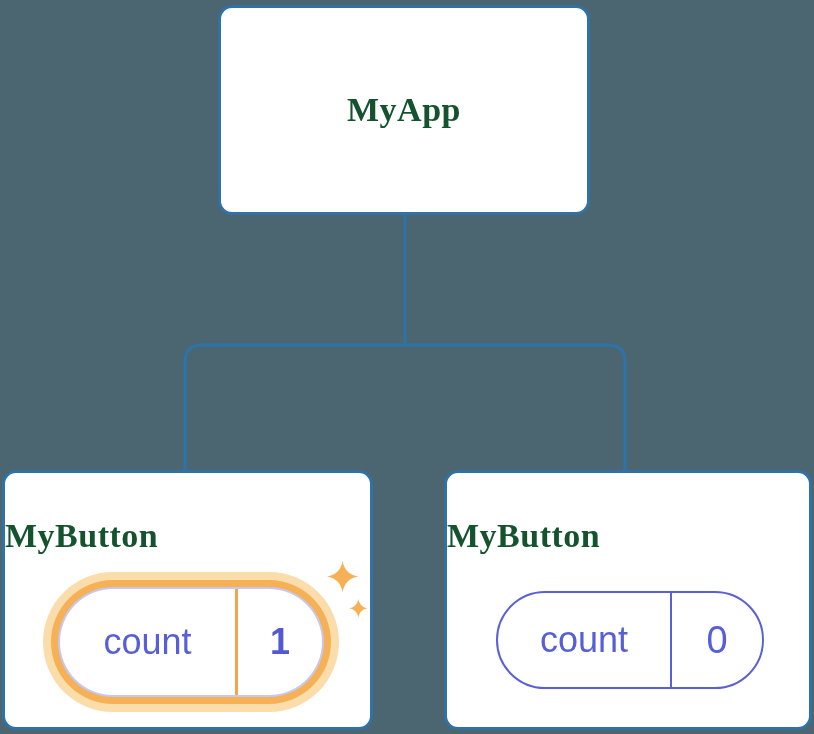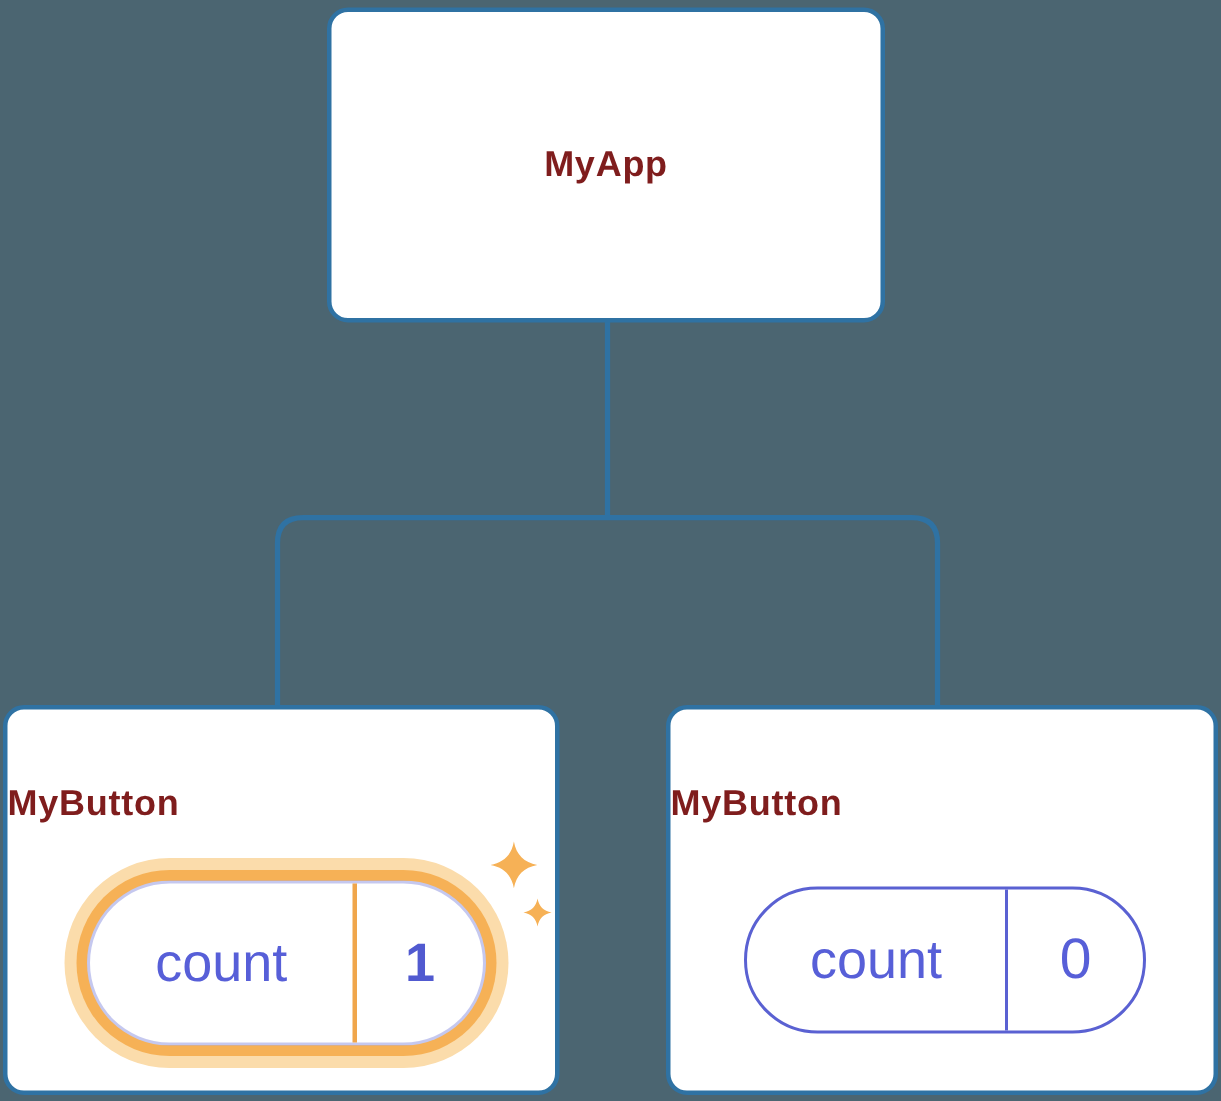--- a/index.html
+++ b/index.html
@@ -19,24 +19,25 @@
     border-radius:14px;
     box-sizing:border-box;
   }
   .node-root{
     left:218px;top:5px;width:372px;height:210px;
     display:flex;align-items:center;justify-content:center;
   }
   .node-child-left{left:2px;top:470px;width:371px;height:260px;}
   .node-child-right{left:444px;top:470px;width:368px;height:260px;}
   .node-title{
-    color:#7f1d1d;
-    font-size:24px;
+    color:#14532d;
+    font-size:34px;
     font-weight:600;
     letter-spacing:0.5px;
+    font-family:Liberation Serif, serif;
   }
   .child-title{
     position:absolute;left:0;top:41px;width:100%;
     text-align:left;line-height:44px;
   }
   .pill{
     position:absolute;
     background:#ffffff;
     box-sizing:border-box;
     display:flex;

